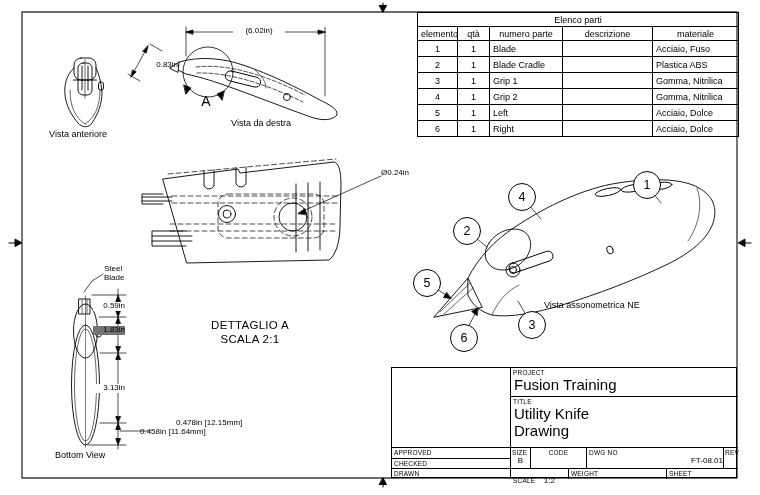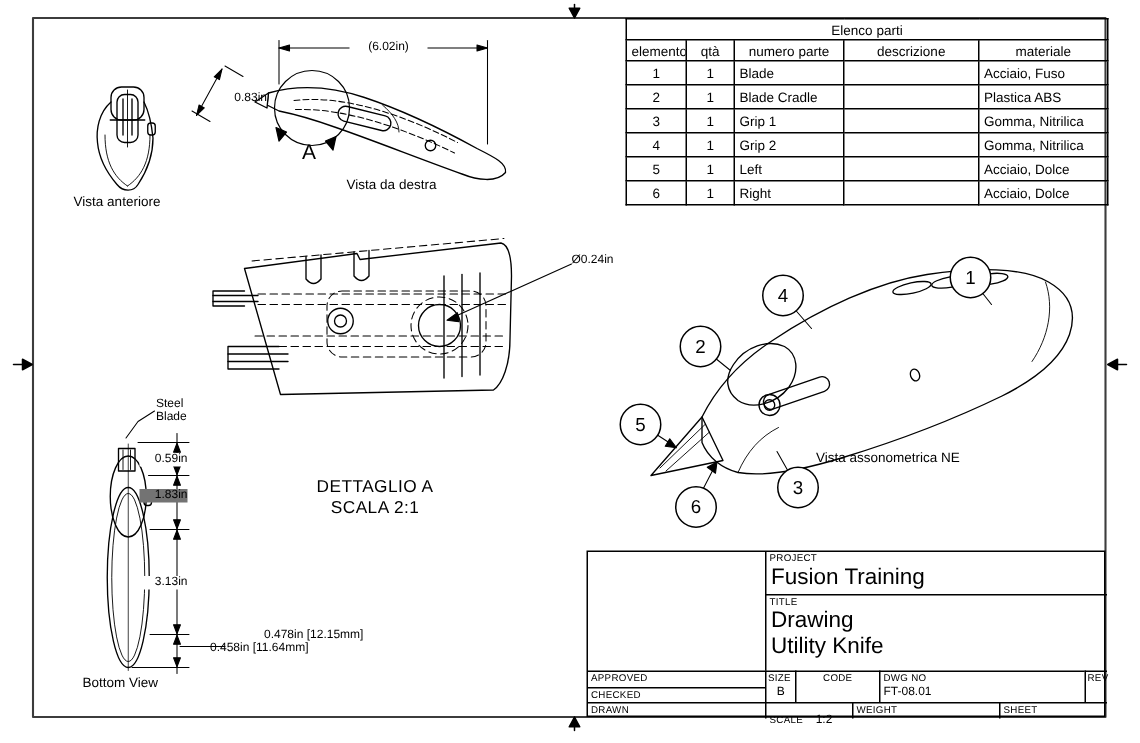--- a/index.html
+++ b/index.html
@@ -277,42 +277,42 @@
     </table>
 
   <div id="tblock">
     <div class="cell" style="left:0;top:0;width:118px;height:79px;"></div>
     <div class="cell bl" style="left:118px;top:0;width:228px;height:28px;">
       <div class="lab">PROJECT</div>
       <div class="big">Fusion Training</div>
     </div>
     <div class="cell bl bt" style="left:118px;top:28px;width:228px;height:51px;">
       <div class="lab">TITLE</div>
+      <div class="big">Utility Knife</div>
       <div class="big">Drawing</div>
-      <div class="big">Utility Knife</div>
     </div>
     <div class="cell bt" style="left:0;top:79px;width:118px;height:11px;">
       <div class="lab">APPROVED</div>
     </div>
     <div class="cell bt" style="left:0;top:90px;width:118px;height:10px;">
       <div class="lab">CHECKED</div>
     </div>
     <div class="cell bt" style="left:0;top:100px;width:118px;height:11px;">
       <div class="lab">DRAWN</div>
     </div>
     <div class="cell bl bt" style="left:118px;top:79px;width:20px;height:21px;">
       <div class="lab" style="padding-left:1px;">SIZE</div>
       <div class="val8" style="text-align:center;">B</div>
     </div>
     <div class="cell bl bt" style="left:138px;top:79px;width:56px;height:21px;">
       <div class="lab" style="text-align:center;padding-left:0;">CODE</div>
     </div>
     <div class="cell bl bt" style="left:194px;top:79px;width:137px;height:21px;">
       <div class="lab">DWG NO</div>
-      <div class="val8" style="padding-left:2px;">FT-08.01</div>
+      <div class="val8" style="padding-left:2px;text-align:right;">FT-08.01</div>
     </div>
     <div class="cell bl bt" style="left:331px;top:79px;width:15px;height:21px;">
       <div class="lab" style="padding-left:1px;">REV</div>
     </div>
     <div class="cell bl bt" style="left:118px;top:100px;width:58px;height:11px;">
       <span class="lab" style="display:inline-block;">SCALE</span>
       <span class="val8" style="display:inline-block;margin-left:4px;">1:2</span>
     </div>
     <div class="cell bl bt" style="left:176px;top:100px;width:98px;height:11px;">
       <div class="lab">WEIGHT</div>

